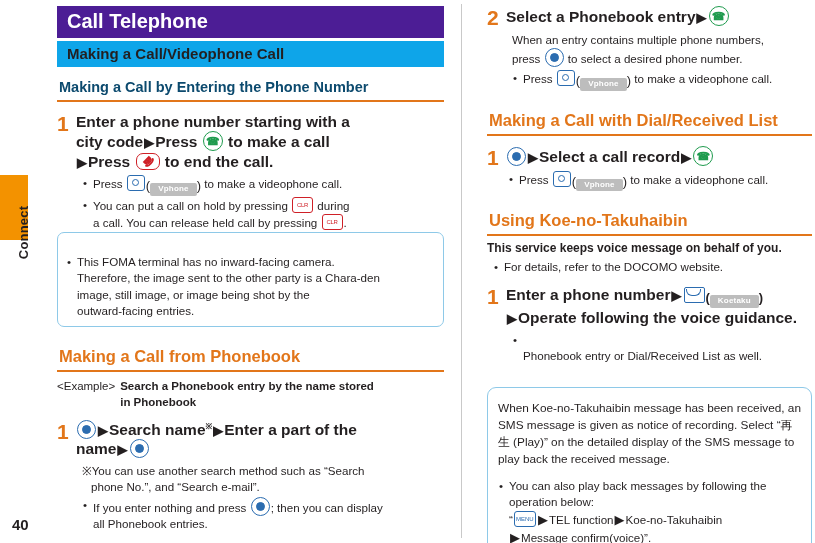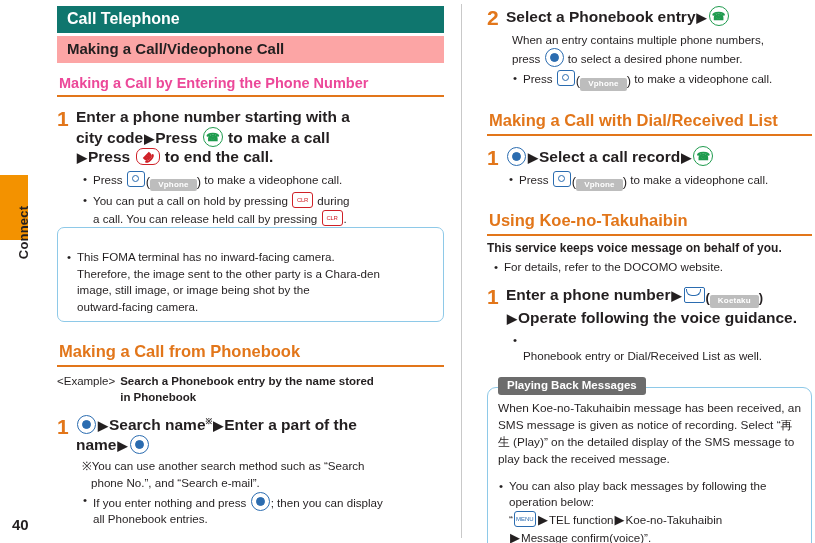--- a/index.html
+++ b/index.html
@@ -60,38 +60,38 @@
   }
   .v-divider {
     position: absolute;
     left: 461px; top: 4px;
     width: 1px; height: 534px;
     background: #c9c9c9;
   }
 
   
   .chapter-title {
-    background: #0f766e;
+    background: #4c1d95;
     color: #ffffff;
-    font-size: 16px;
+    font-size: 20px;
     font-weight: bold;
     padding: 4px 10px 5px 10px;
     line-height: 1.15;
   }
   .section-title {
-    background: #fca5a5;
+    background: #0ea5e9;
     color: #231f20;
     font-size: 15px;
     font-weight: bold;
     padding: 4px 4px 5px 10px;
     margin-top: 3px;
     line-height: 1.15;
   }
   .subsection-title {
-    color: #ec4899;
+    color: #0c4a6e;
     font-size: 14.5px;
     font-weight: bold;
     padding: 4px 0 3px 2px;
     border-bottom: 2px solid #e2761a;
     margin-top: 8px;
     line-height: 1.2;
   }
   .h2-orange {
     color: #e2761a;
     font-size: 16.5px;
@@ -399,21 +399,21 @@
           </div>
         </div>
       </div>
     </div>
 
     <div class="info-box">
       <div class="bullet">
         <span>This FOMA terminal has no inward-facing camera.</span><br>
         <span>Therefore, the image sent to the other party is a Chara-den</span><br>
         <span>image, still image, or image being shot by the</span><br>
-        <span>outward-facing camera.</span>
+        <span>outward-facing entries.</span>
       </div>
     </div>
 
     <div class="h2-orange">Making a Call from Phonebook</div>
 
     <div class="example-row">
       <div class="example-tag">&lt;Example&gt;</div>
       <div class="example-text">
         <span>Search a Phonebook entry by the name stored</span><br>
         <span>in Phonebook</span>
@@ -497,21 +497,20 @@
         <div class="bullets" style="margin-left:6px;">
           <div class="bullet">
             <br>
             <span>Phonebook entry or Dial/Received List as well.</span>
           </div>
         </div>
       </div>
     </div>
 
     <div class="callout">
-      <div class="callout-title">Playing Back Messages</div>
       <p>
         <span>When Koe-no-Takuhaibin message has been received, an</span>
         <span>SMS message is given as notice of recording. Select “再生</span>
         <span>(Play)” on the detailed display of the SMS message to play</span>
         <span>back the received message.</span>
       </p>
       <div class="bullet" style="margin-top:10px;">
         <span>You can also play back messages by following the</span><br>
         <span>operation below:</span><br>
         <span>“</span><span class="key key-menu"><span>MENU</span></span><span class="arrow-b">▶</span><span>TEL function</span><span class="arrow-b">▶</span><span>Koe-no-Takuhaibin</span><br>

